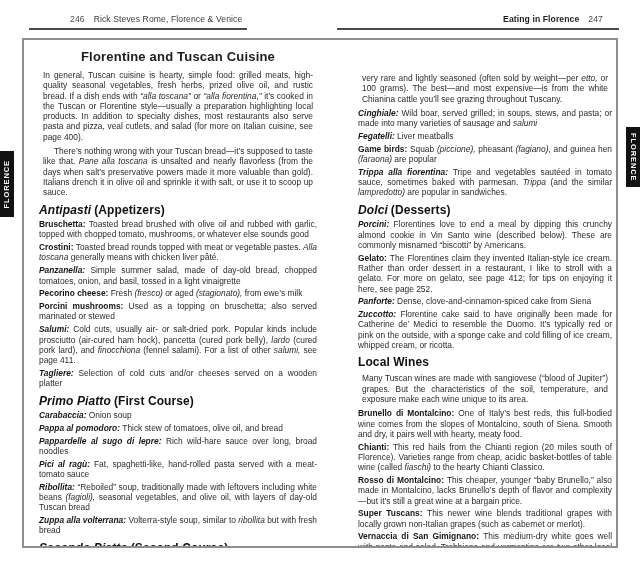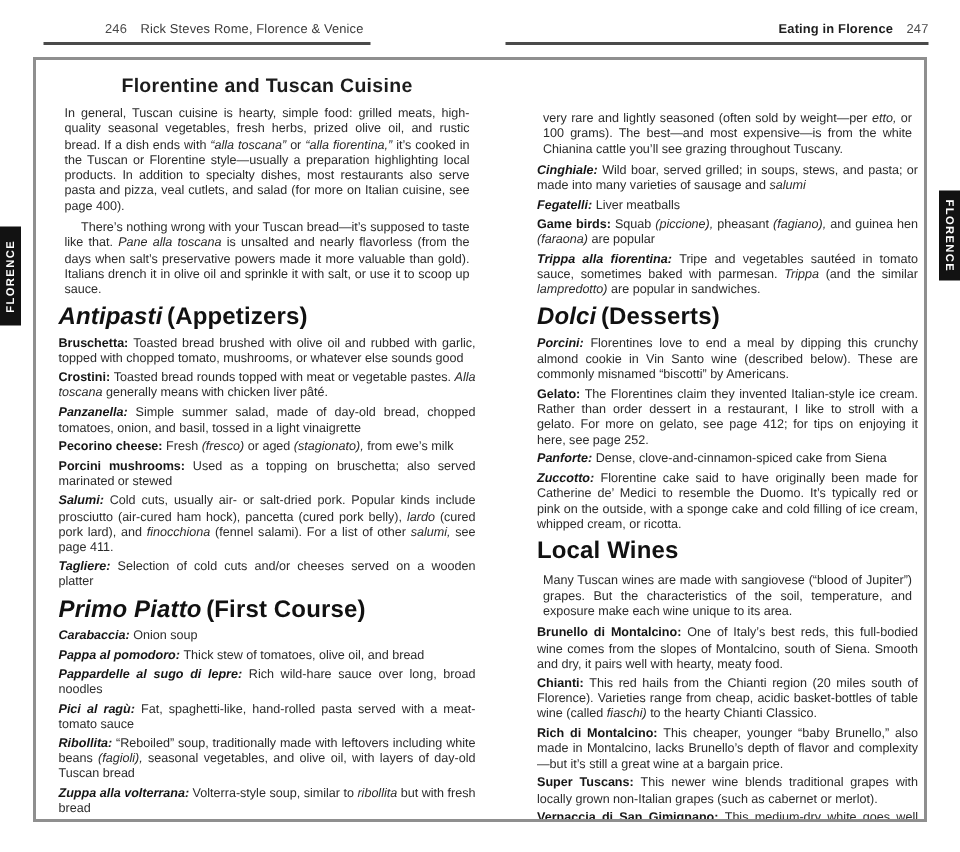--- a/index.html
+++ b/index.html
@@ -11,21 +11,21 @@
     color:#2b2b2b;
     overflow:hidden;
   }
   
   .pg-header{
     position:absolute;top:14px;
     font-size:8.6px;letter-spacing:.1px;color:#3a3a3a;
     white-space:nowrap;
   }
   .pg-header-left{left:30px;}
-  .pg-header-right{right:21px;text-align:right;}
+  .pg-header-right{right:37px;text-align:right;}
   .pg-num{color:#4a4a4a;}
   .pg-header-left .pg-num{margin-right:9px;margin-left:40px;}
   .pg-header-right .pg-num{margin-left:9px;}
   .pg-header-right .pg-title{font-weight:bold;color:#1e1e1e;}
   .rule{position:absolute;top:28px;height:1.5px;background:#4a4a4a;}
   .rule-left{left:29px;width:218px;}
   .rule-right{left:337px;width:282px;}
   
   .tab{
     position:absolute;background:#121212;color:#fff;
@@ -52,21 +52,21 @@
     font-size:13px;font-weight:bold;color:#1c1c1c;
     text-align:center;margin:3px 0 6px;letter-spacing:.2px;
   }
   .para,.entry{
     font-size:8.4px;line-height:10.3px;
     text-align:justify;margin:4px;color:#2b2b2b;
   }
   .para.indent{text-indent:11px;}
   .entry{margin:0 0 2.5px;}
   .sec-heading{
-    font-size:16px;font-weight:bold;color:#111;
+    font-size:12px;font-weight:bold;color:#111;
     margin:5px 0 2.5px;letter-spacing:.1px;
   }
   .sec-heading i{margin-right:3px;}
   .term{font-weight:bold;color:#161616;margin-top:47px;}
   .term.italic{font-style:italic;}
 </style>
 </head>
 <body>
 
 <div class="pg-header pg-header-left">
@@ -118,18 +118,18 @@
       <p class="entry"><b class="term italic">Trippa alla fiorentina: </b>Tripe and vegetables sautéed in tomato sauce, sometimes baked with parmesan. <i>Trippa</i> (and the similar <i>lampredotto)</i> are popular in sandwiches.</p>
       <h3 class="sec-heading"><i>Dolci</i><span>(Desserts)</span></h3>
       <p class="entry"><b class="term italic">Porcini: </b>Florentines love to end a meal by dipping this crunchy almond cookie in Vin Santo wine (described below). These are commonly misnamed “biscotti” by Americans.</p>
       <p class="entry"><b class="term roman">Gelato: </b>The Florentines claim they invented Italian-style ice cream. Rather than order dessert in a restaurant, I like to stroll with a gelato. For more on gelato, see page 412; for tips on enjoying it here, see page 252.</p>
       <p class="entry"><b class="term italic">Panforte: </b>Dense, clove-and-cinnamon-spiced cake from Siena</p>
       <p class="entry"><b class="term italic">Zuccotto: </b>Florentine cake said to have originally been made for Catherine de’ Medici to resemble the Duomo. It’s typically red or pink on the outside, with a sponge cake and cold filling of ice cream, whipped cream, or ricotta.</p>
       <h3 class="sec-heading"><span>Local Wines</span></h3>
       <p class="para">Many Tuscan wines are made with sangiovese (“blood of Jupiter”) grapes. But the characteristics of the soil, temperature, and exposure make each wine unique to its area.</p>
       <p class="entry"><b class="term roman">Brunello di Montalcino: </b>One of Italy’s best reds, this full-bodied wine comes from the slopes of Montalcino, south of Siena. Smooth and dry, it pairs well with hearty, meaty food.</p>
       <p class="entry"><b class="term roman">Chianti: </b>This red hails from the Chianti region (20 miles south of Florence). Varieties range from cheap, acidic basket-bottles of table wine (called <i>fiaschi)</i> to the hearty Chianti Classico.</p>
-      <p class="entry"><b class="term roman">Rich di Montalcino: </b>This cheaper, younger “baby Brunello,” also made in Montalcino, lacks Brunello’s depth of flavor and complexity—but it’s still a great wine at a bargain price.</p>
+      <p class="entry"><b class="term roman">Rosso di Montalcino: </b>This cheaper, younger “baby Brunello,” also made in Montalcino, lacks Brunello’s depth of flavor and complexity—but it’s still a great wine at a bargain price.</p>
       <p class="entry"><b class="term roman">Super Tuscans: </b>This newer wine blends traditional grapes with locally grown non-Italian grapes (such as cabernet or merlot).</p>
       <p class="entry"><b class="term roman">Vernaccia di San Gimignano: </b>This medium-dry white goes well with pasta and salad. Trebbiano and vermentino are two other local white grapes.</p>
       <p class="entry"><b class="term roman">Vino Nobile di Montepulciano: </b>This high-quality, ruby red, dry wine pairs well with meat, especially chicken.</p>
     </div>
 </div>
 
 </body></html>

